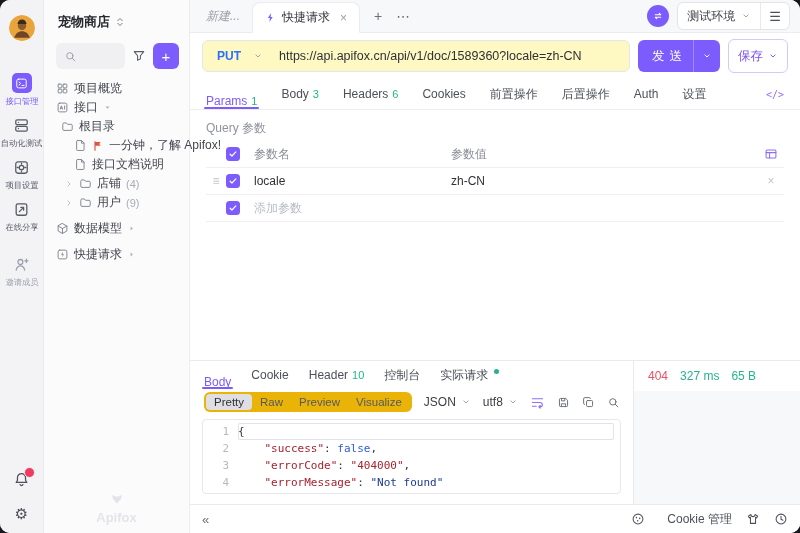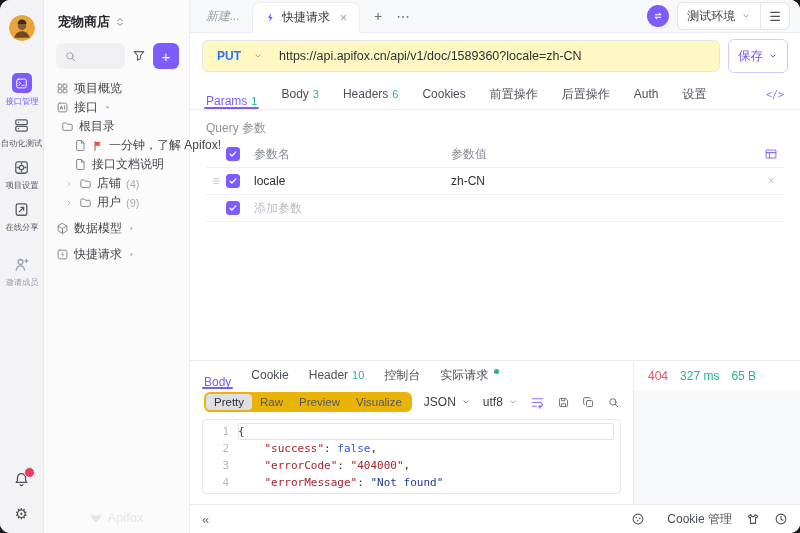--- a/index.html
+++ b/index.html
@@ -31,21 +31,21 @@
   .search-box{flex:1;height:26px;background:#f0f0f3;border-radius:6px;display:flex;align-items:center;gap:5px;padding-left:8px;color:#9ba0a9;min-width:0;}
   .search-box input{border:none;background:transparent;outline:none;width:100%;font-size:12px;}
   .filter-icon{color:#575c66;}
   .add-btn{width:26px;height:26px;background:#7C5CFC;color:#fff;border-radius:6px;display:flex;align-items:center;justify-content:center;font-size:15px;flex-shrink:0;cursor:pointer;}
   .tree{margin-top:10px;}
   .tree-item{height:19px;display:flex;align-items:center;gap:5px;color:#43464d;white-space:nowrap;cursor:default;}
   .tree-item .ticon{color:#83888f;}
   .tree-item .count{color:#a8acb4;font-size:11px;}
   .tree-item .tcaret{color:#a8acb4;}
   .tree-item.gap-before{margin-top:7px;}
-  .watermark{position:absolute;bottom:8px;left:0;right:0;display:flex;align-items:center;justify-content:center;gap:4px;color:#e3e4e9;font-weight:normal;font-size:13px;}
+  .watermark{position:absolute;bottom:8px;left:0;right:0;display:flex;align-items:center;justify-content:center;gap:4px;color:#e3e4e9;font-weight:bold;font-size:13px;flex-direction:column;}
 
   
   .main{flex:1;min-width:0;display:flex;flex-direction:column;background:#fff;}
   .tabbar{height:32px;background:#f7f8fa;border-bottom:1px solid #ececf0;display:flex;align-items:flex-end;padding-left:4px;flex-shrink:0;}
   .ghost-tab{align-self:center;font-style:italic;color:#9ba0a8;padding:0 12px;}
   .tab-active{height:29px;background:#fff;border:1px solid #ececf0;border-bottom:1px solid #fff;margin-bottom:-1px;border-radius:8px 8px 0 0;display:flex;align-items:center;gap:6px;padding:0 12px;color:#33353b;position:relative;z-index:1;}
   .tab-close{color:#9aa0a8;font-size:12px;margin-left:4px;cursor:pointer;}
   .tab-plus,.tab-more{align-self:center;color:#6a6f78;margin-left:14px;font-size:14px;cursor:pointer;}
   .topbar-right{margin-left:auto;align-self:center;display:flex;align-items:center;gap:8px;padding-right:10px;}
   .env-circle{width:22px;height:22px;border-radius:50%;background:#7C5CFC;color:#fff;display:flex;align-items:center;justify-content:center;cursor:pointer;}
@@ -392,20 +392,30 @@
         <span class="method">
           <span>PUT</span>
           <span class="svg chev" style="width:10px;height:10px;">
               <svg viewBox="0 0 16 16" fill="none" stroke="currentColor" stroke-width="1.2" stroke-linecap="round" stroke-linejoin="round">
                 <path d="M4.6 6.2L8 9.6l3.4-3.4" stroke-width="1.5"></path>
               </svg>
             </span>
         </span>
         <input class="url-text" value="https://api.apifox.cn/api/v1/doc/1589360?locale=zh-CN" style="">
       </div>
+      <div class="send-btn">
+        <span class="send-label">发送</span>
+        <span class="send-caret">
+          <span class="svg" style="width:10px;height:10px;">
+              <svg viewBox="0 0 16 16" fill="none" stroke="currentColor" stroke-width="1.2" stroke-linecap="round" stroke-linejoin="round">
+                <path d="M4.6 6.2L8 9.6l3.4-3.4" stroke-width="1.5"></path>
+              </svg>
+            </span>
+        </span>
+      </div>
       <div class="save-btn">
         <span>保存</span>
         <span class="svg" style="width:10px;height:10px;">
             <svg viewBox="0 0 16 16" fill="none" stroke="currentColor" stroke-width="1.2" stroke-linecap="round" stroke-linejoin="round">
               <path d="M4.6 6.2L8 9.6l3.4-3.4" stroke-width="1.5"></path>
             </svg>
           </span>
       </div>
     </div>
 

